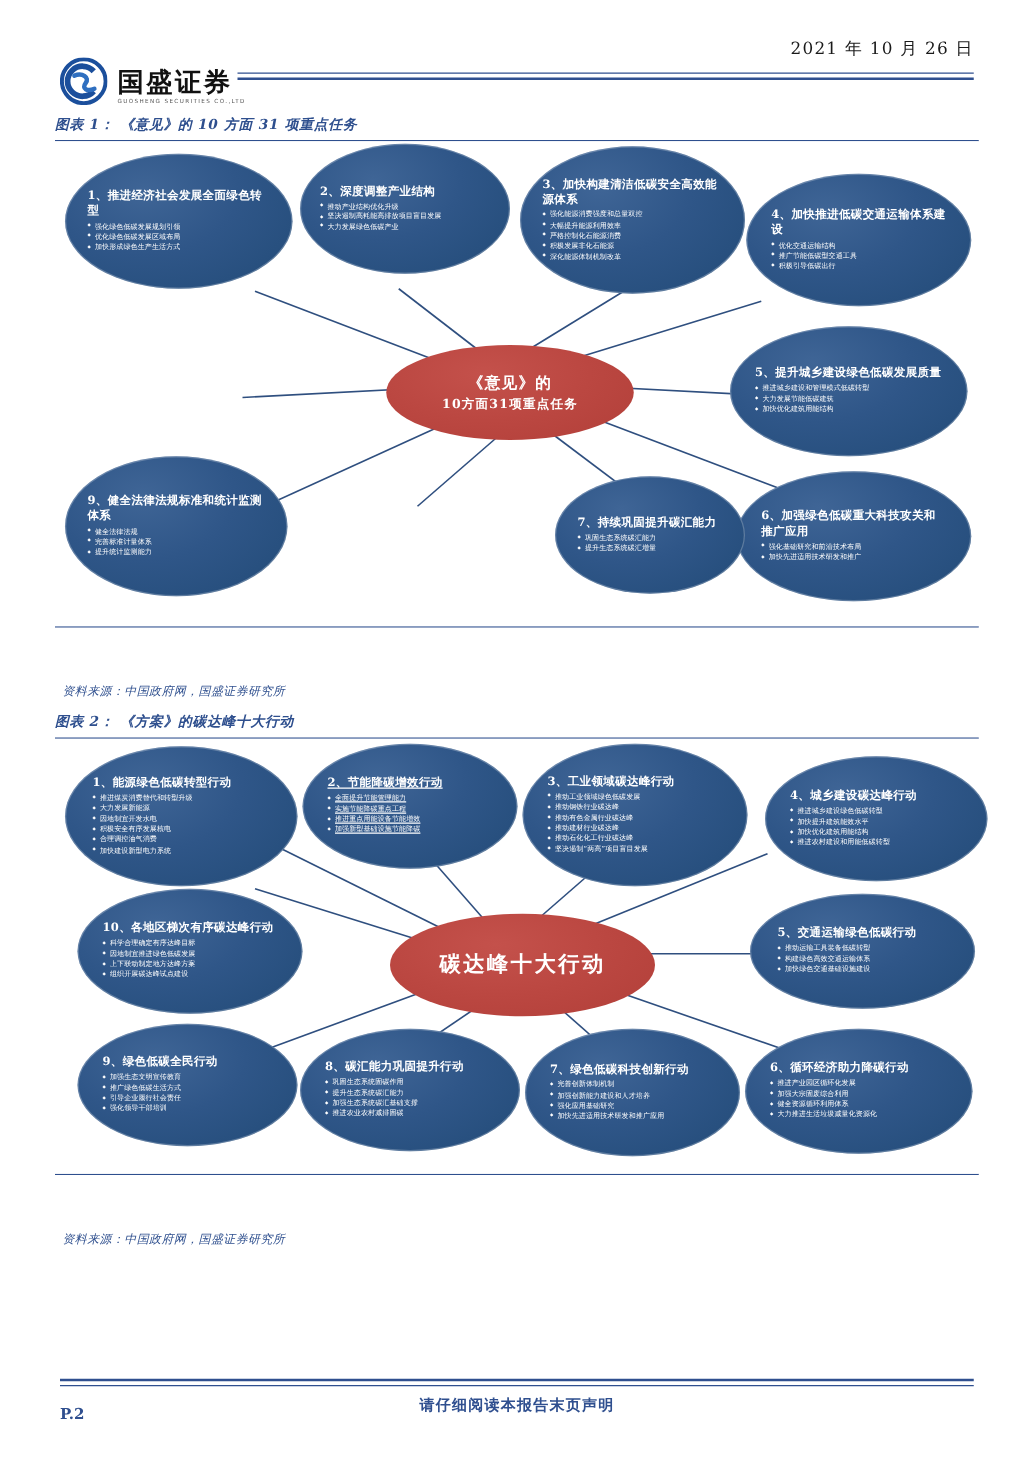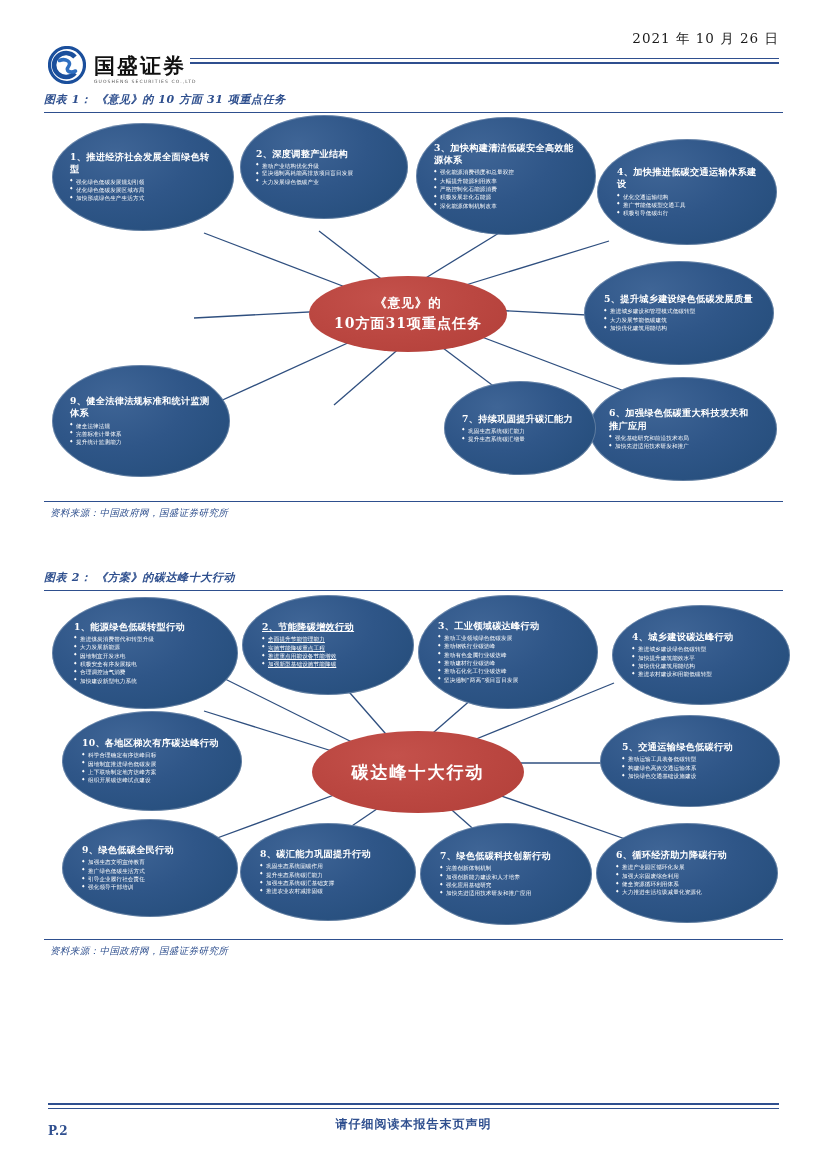--- a/index.html
+++ b/index.html
@@ -23,21 +23,21 @@
 
   
   .fig{position:absolute;left:44px;width:739px;}
   .fig-title{font-family:"DejaVu Serif","Liberation Serif",serif;
              font-style:italic;font-weight:bold;font-size:11px;color:#2e4f8e;
              letter-spacing:.6px;padding-bottom:5px;}
   .fig-rule-top{height:0;border-top:1.6px solid #2e4f8e;}
   .fig-rule-bot{height:0;border-top:1.6px solid #2e4f8e;}
   .fig-canvas{position:relative;width:739px;background:#fff;}
   .fig-src{font-family:"DejaVu Serif","Liberation Serif",serif;
-           font-style:italic;font-size:9.5px;color:#2e4f8e;padding:5px 0 0 6px;letter-spacing:.4px;}
+           font-style:italic;font-size:9.5px;color:#2e4f8e;padding:5px 0 0 6px;letter-spacing:.4px;margin-top:40px;}
 
   
   .node{position:absolute;border-radius:50%;
         display:flex;flex-direction:column;justify-content:center;
         box-sizing:border-box;color:#ffffff;overflow:hidden;}
   .node.blue{background:radial-gradient(ellipse at 35% 28%, #3f6596 0%, #2f5688 45%, #28507f 75%, #224873 100%);
              box-shadow:0 0 0 1px rgba(255,255,255,.25) inset;}
   .node.red{background:radial-gradient(ellipse at 40% 30%, #c4514b 0%, #bb4741 50%, #b23f39 100%);
             align-items:center;text-align:center;}
   .node .n-title{font-family:"DejaVu Serif","Liberation Serif",serif;
@@ -175,21 +175,21 @@
         <ul class="n-list">
           <li>健全法律法规</li>
           <li>完善标准计量体系</li>
           <li>提升统计监测能力</li>
         </ul>
       </div>
 
 
       <div class="node red" style="left:265px;top:163px;width:198px;height:76px;">
         <div class="r-line" style="font-size:12.5px;line-height:1.5;">《意见》的</div>
-        <div class="r-line" style="font-size:14px;line-height:1.5;">10方面31项重点任务</div>
+        <div class="r-line" style="font-size:10px;line-height:1.5;">10方面31项重点任务</div>
       </div>
     </div>
 
     <div class="fig-rule-bot"></div>
     <div class="fig-src">资料来源：中国政府网，国盛证券研究所</div>
   </div>
 
   <div class="fig" style="top:570px;">
     <div class="fig-title">图表 2：  《方案》的碳达峰十大行动</div>
     <div class="fig-rule-top"></div>

